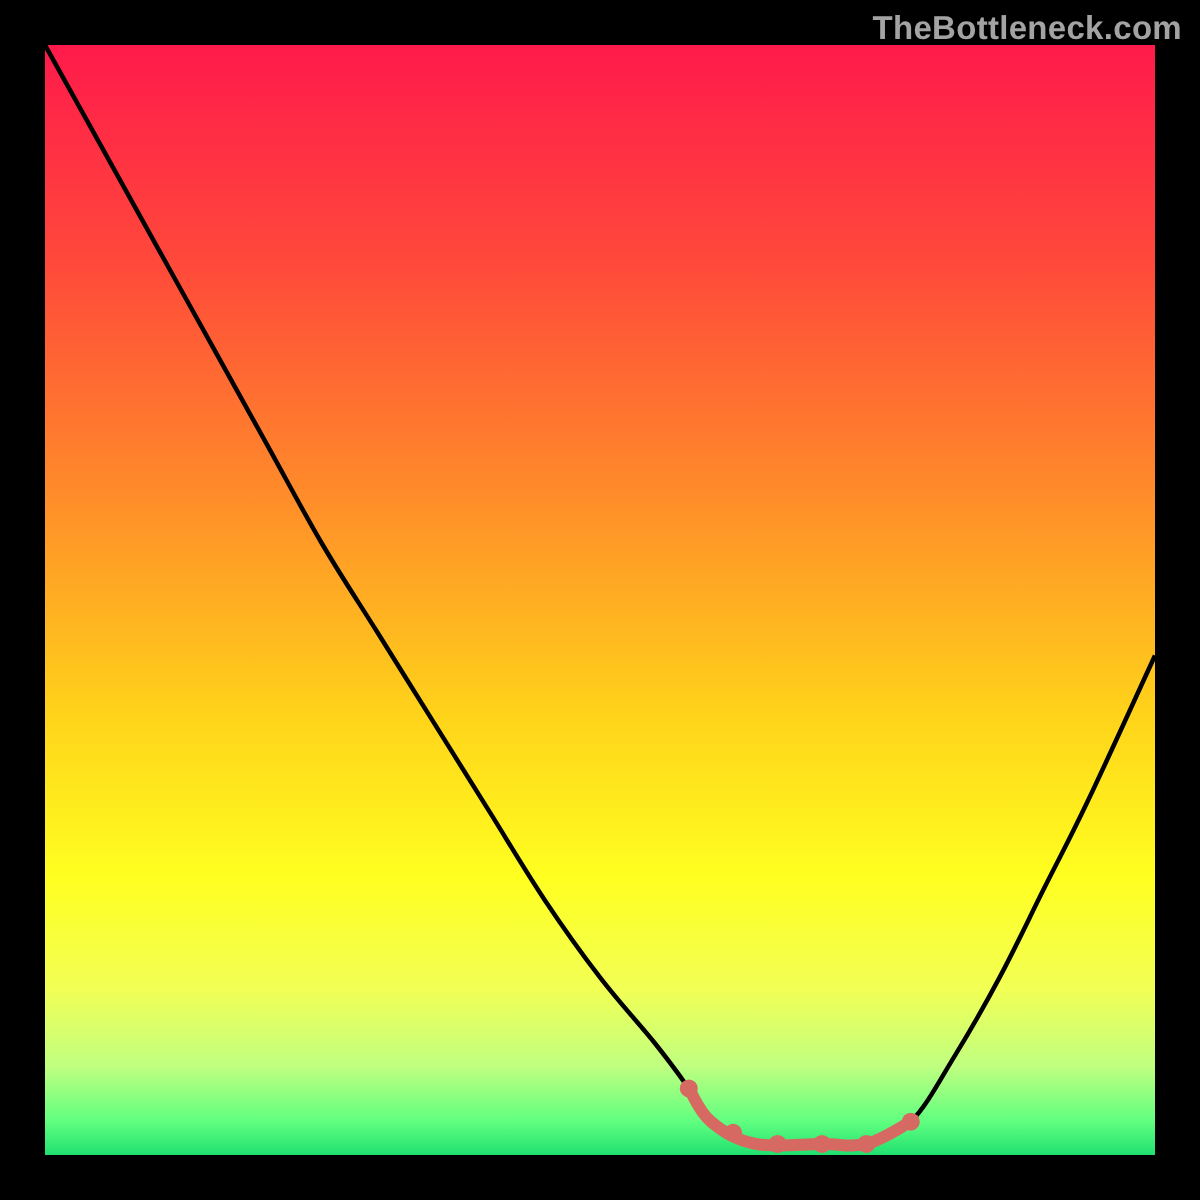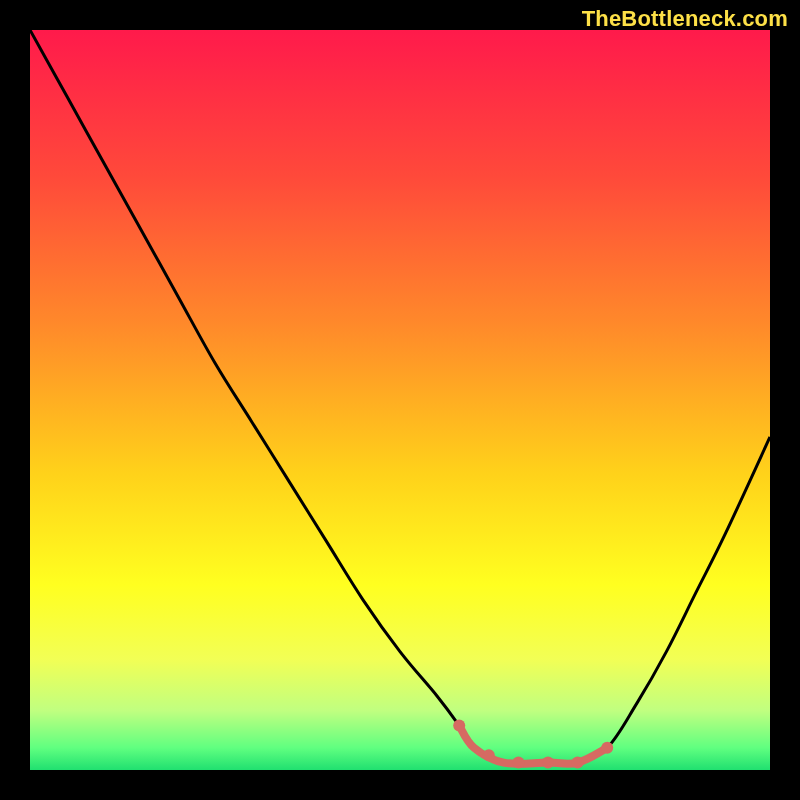--- a/index.html
+++ b/index.html
@@ -13,21 +13,21 @@
   .container {
     position: relative;
     width: 800px;
     height: 800px;
     background: #000000;
   }
   .attribution {
     position: absolute;
     top: 6px;
     right: 12px;
-    color: #fde047;
+    color: #a3a3a3;
     font-family: Arial, Helvetica, sans-serif;
     font-size: 22px;
     font-weight: bold;
     letter-spacing: 0.2px;
     z-index: 10;
   }
   .plot-area {
     position: absolute;
     left: 30px;
     top: 30px;

